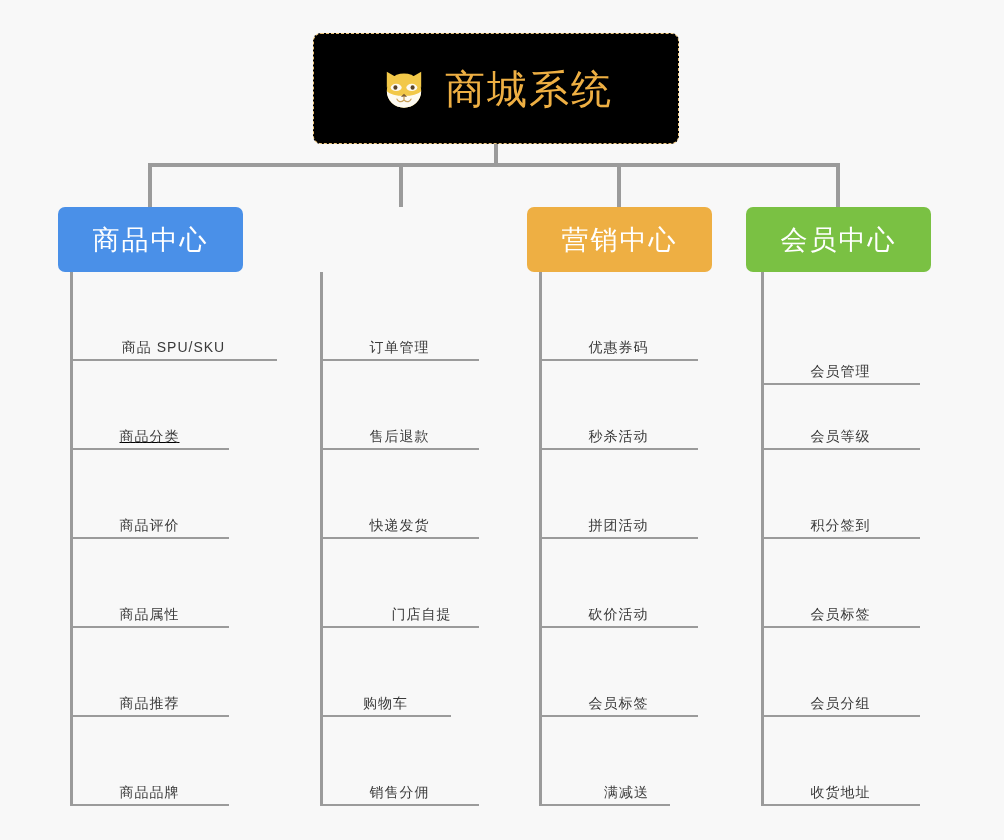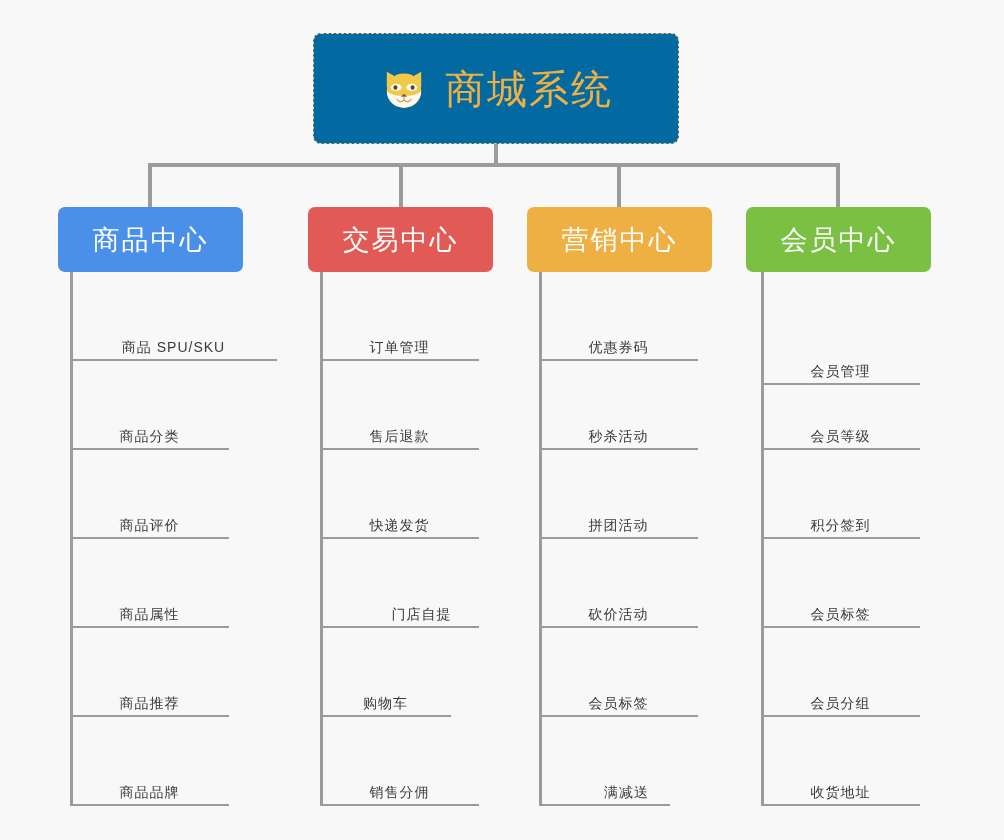--- a/index.html
+++ b/index.html
@@ -20,21 +20,21 @@
   }
 
   
   .root-node {
     position: absolute;
     left: 313px;
     top: 33px;
     width: 366px;
     height: 111px;
     box-sizing: border-box;
-    background: #0369a1;
+    background: #000000;
     border: 1px dashed #eec57a;
     border-radius: 8px;
     display: flex;
     align-items: center;
     justify-content: center;
     gap: 16px;
   }
   .root-icon {
     width: 50px;
     height: 50px;
@@ -136,36 +136,33 @@
   <div class="conn conn-h" style="left:148px; top:163px; width:692px;"></div>
 
   <div class="conn conn-v" style="left:148px; top:163px; height:44px;"></div>
   <div class="conn conn-v" style="left:399px; top:163px; height:44px;"></div>
   <div class="conn conn-v" style="left:617px; top:163px; height:44px;"></div>
   <div class="conn conn-v" style="left:836px; top:163px; height:44px;"></div>
 
   <div class="cat-node" style="left:58px; top:207px; width:185px; background:#4a90e8;">
     <span>商品中心</span>
   </div>
-  <div class="cat-node" style="left:308px; top:207px; width:185px; background:#e25a55;">
-    <span>交易中心</span>
-  </div>
   <div class="cat-node" style="left:527px; top:207px; width:185px; background:#eeaf43;">
     <span>营销中心</span>
   </div>
   <div class="cat-node" style="left:746px; top:207px; width:185px; background:#7ac143;">
     <span>会员中心</span>
   </div>
 
   <div class="branch" style="left:70px;">
     <div class="branch-spine" style="height:534px;"></div>
     <div class="leaf" style="top:0px;   width:207px;">
       <span class="leaf-label">商品 SPU/SKU</span>
       </div>
-    <div class="leaf" style="top:89px;  width:159px;">
+    <div class="leaf" style="top:89px;  width:159px;text-decoration:underline;">
       <span class="leaf-label">商品分类</span>
       </div>
     <div class="leaf" style="top:178px; width:159px;">
       <span class="leaf-label">商品评价</span>
       </div>
     <div class="leaf" style="top:267px; width:159px;">
       <span class="leaf-label">商品属性</span>
       </div>
     <div class="leaf" style="top:356px; width:159px;">
       <span class="leaf-label">商品推荐</span>

